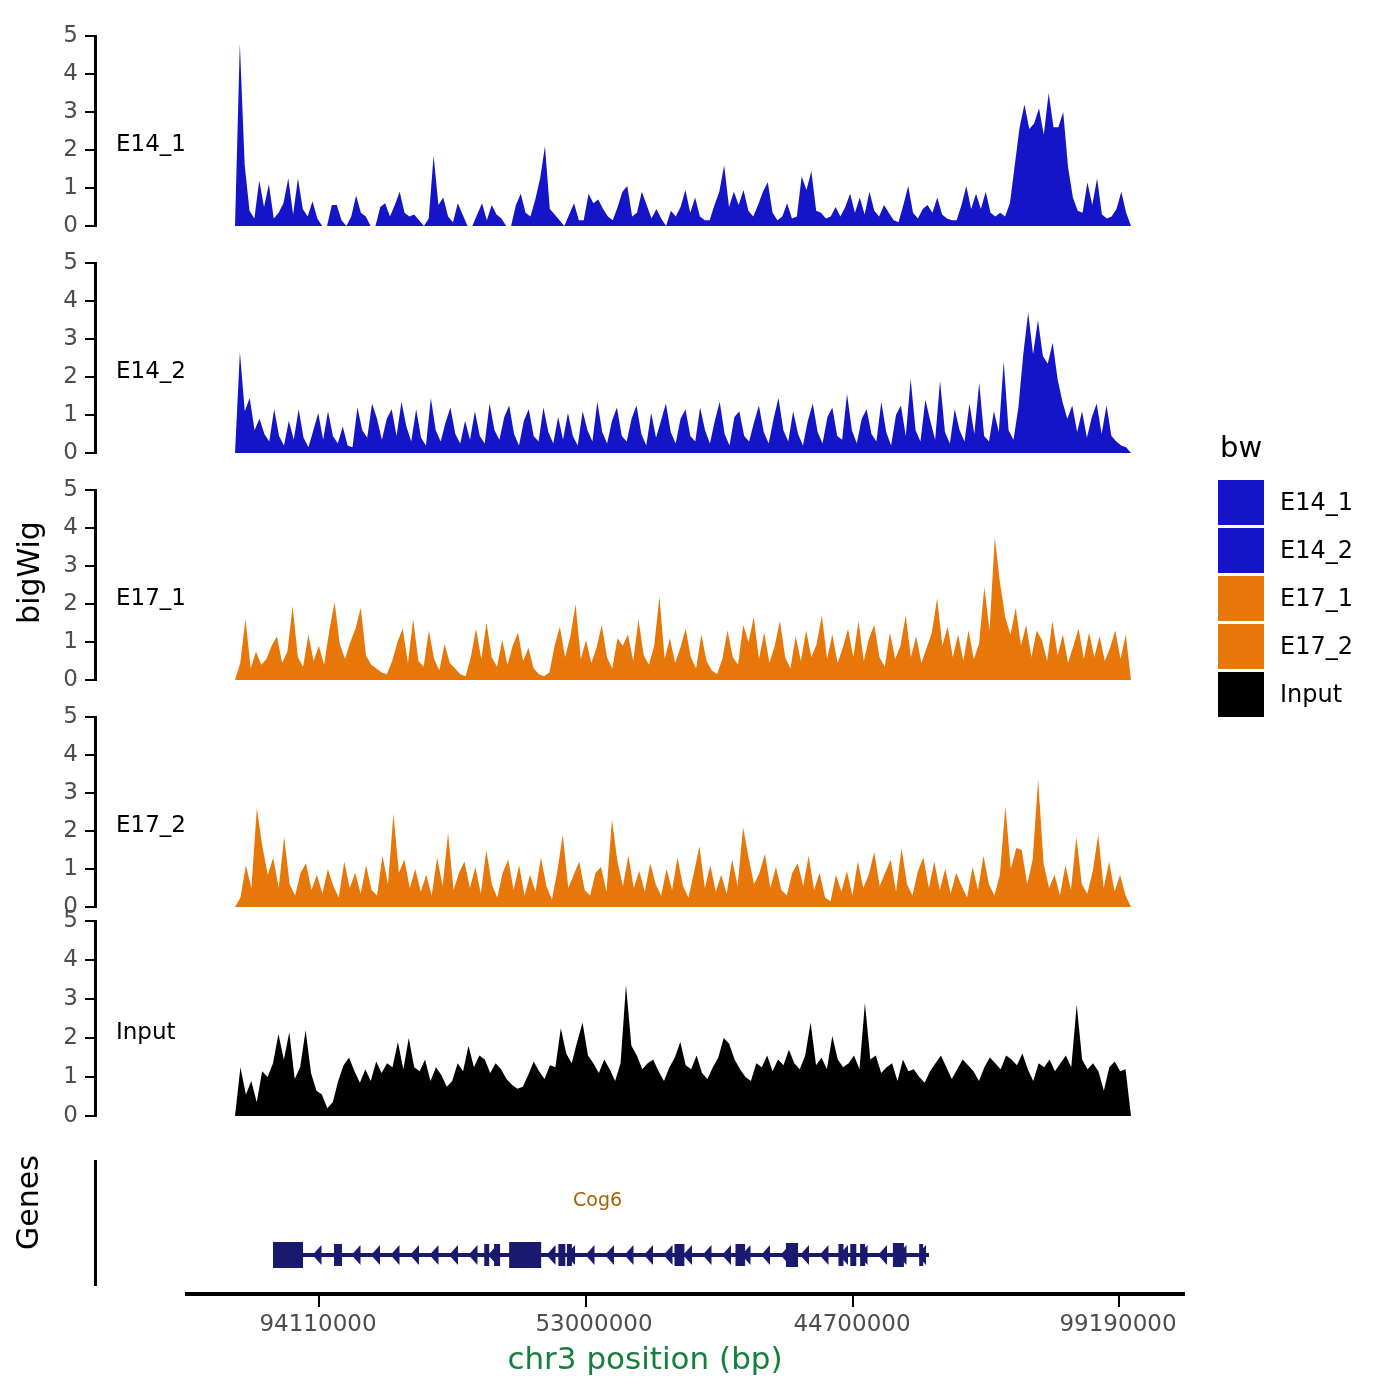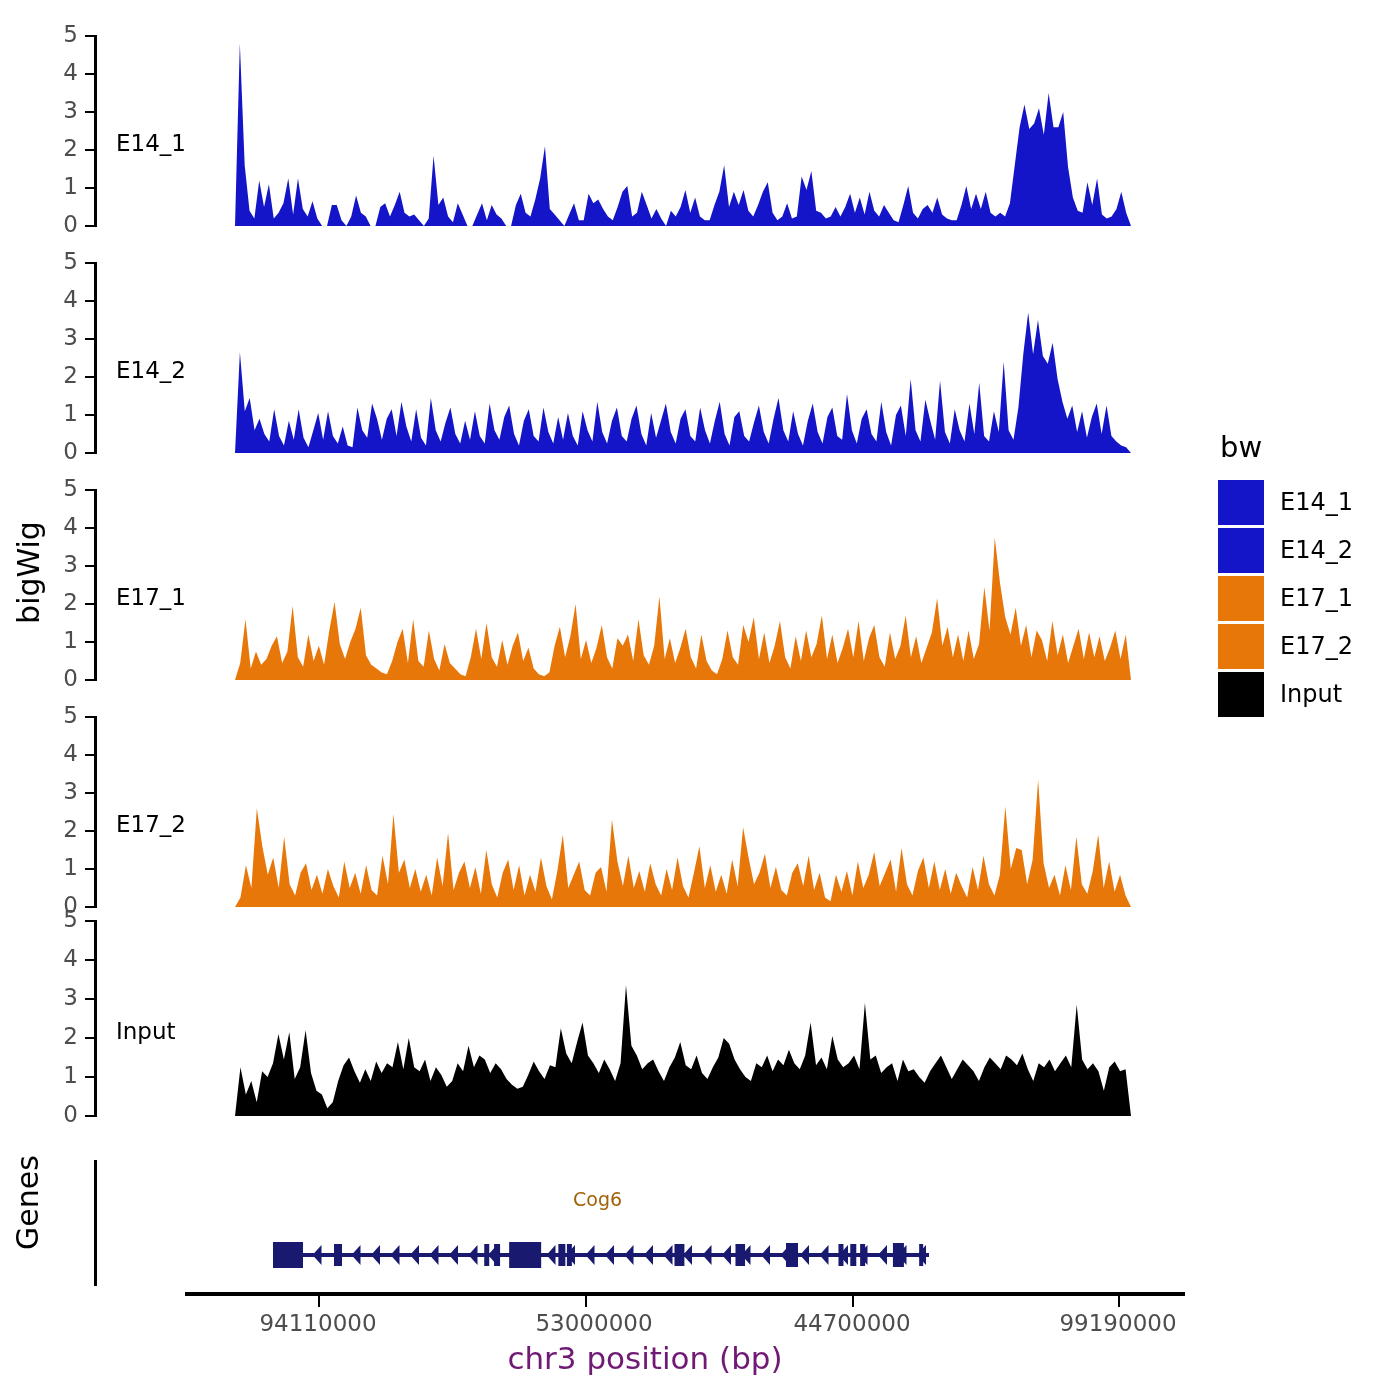--- a/index.html
+++ b/index.html
@@ -33,21 +33,21 @@
   #genes-panel{position:absolute;left:94px;top:1160px;}
   #genes-axisline{position:absolute;left:0;top:0;width:3px;height:126px;background:#000;}
   #gene-name{position:absolute;font-size:19px;color:#a16207;white-space:nowrap;}
 
   
   #xaxis-line{position:absolute;left:185px;top:1292px;width:1000px;height:4px;background:#000;}
   .xtick{position:absolute;top:1296px;width:2px;height:11px;background:#000;}
   .xticklbl{position:absolute;top:1310px;font-size:23px;color:#4d4d4d;
             transform:translateX(-50%);white-space:nowrap;}
   #xaxis-title{position:absolute;top:1340px;left:0;width:1290px;text-align:center;
-               font-size:31px;color:#701a75;}
+               font-size:31px;color:#15803d;}
 
   
   #legend{position:absolute;left:1218px;top:430px;}
   #legend-title{font-size:29px;color:#000;margin:0 0 14px 2px;}
   .legend-row{display:flex;align-items:center;height:48px;}
   .legend-swatch{width:46px;height:45px;flex:0 0 auto;}
   .legend-label{font-size:24px;color:#000;margin-left:16px;white-space:nowrap;}
 </style>
 </head>
 <body>

